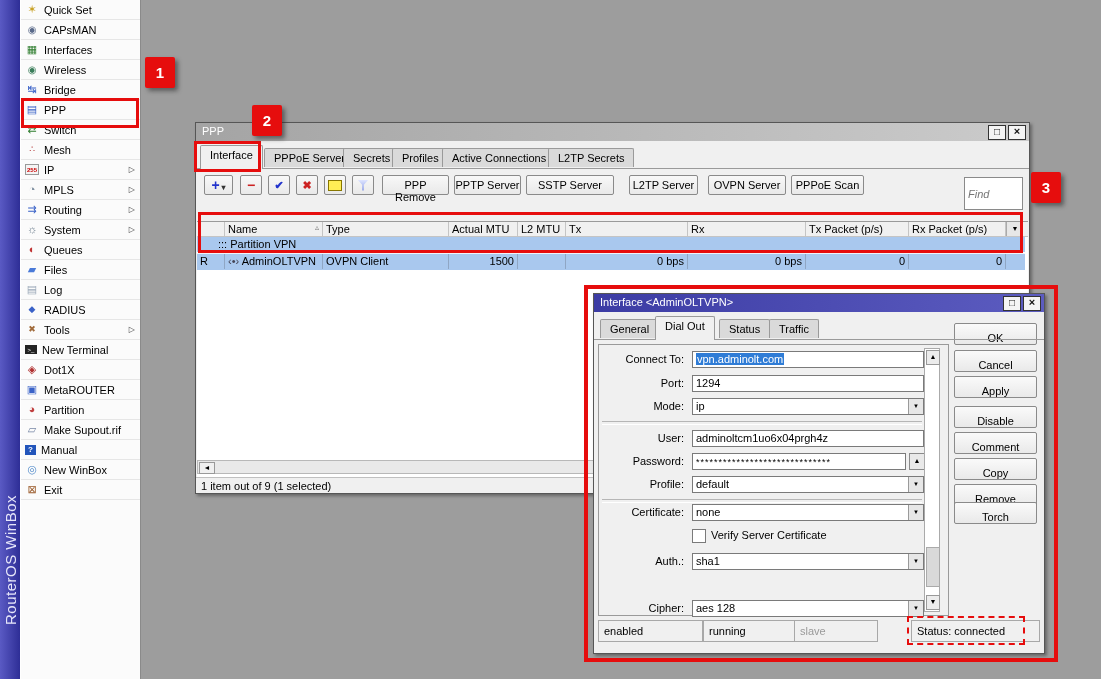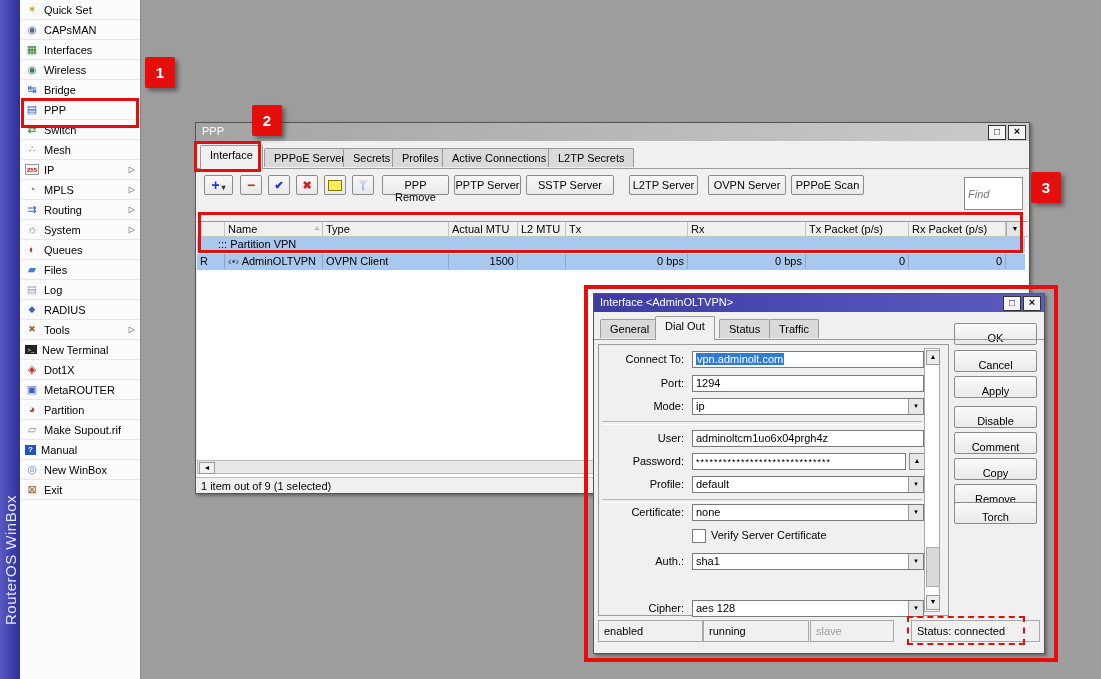--- a/index.html
+++ b/index.html
@@ -415,21 +415,21 @@
     <div class="dlgbtn" style="top:56px;"><span>Cancel</span></div>
     <div class="dlgbtn" style="top:82px;"><span>Apply</span></div>
     <div class="dlgbtn" style="top:112px;"><span>Disable</span></div>
     <div class="dlgbtn" style="top:138px;"><span>Comment</span></div>
     <div class="dlgbtn" style="top:164px;"><span>Copy</span></div>
     <div class="dlgbtn" style="top:190px;"><span>Remove</span></div>
     <div class="dlgbtn" style="top:208px;"><span>Torch</span></div>
 
     <div class="scell" style="left:4px;width:105px;"><span>enabled</span></div>
     <div class="scell" style="left:109px;width:106px;"><span>running</span></div>
-    <div class="scell" style="left:216px;width:84px;color:#9a9a9a;"><span>slave</span></div>
+    <div class="scell" style="left:200px;width:84px;color:#9a9a9a;"><span>slave</span></div>
     <div class="scell" style="left:317px;width:129px;"><span>Status: connected</span></div>
     <div class="dashedbox" style="left:313px;top:322px;width:114px;height:25px;z-index:5;"></div>
   </div>
 
   <div class="redbox" style="left:21px;top:98px;width:112px;height:24px;z-index:12;"></div>
   <div class="redbox" style="left:194px;top:141px;width:61px;height:25px;z-index:12;"></div>
   <div class="redbox" style="left:198px;top:212px;width:819px;height:35px;z-index:15;"></div>
   <div class="redbox" style="left:584px;top:285px;width:466px;height:369px;border-width:4px;z-index:21;"></div>
 
   <div class="badge" style="left:145px;top:57px;z-index:30;">

